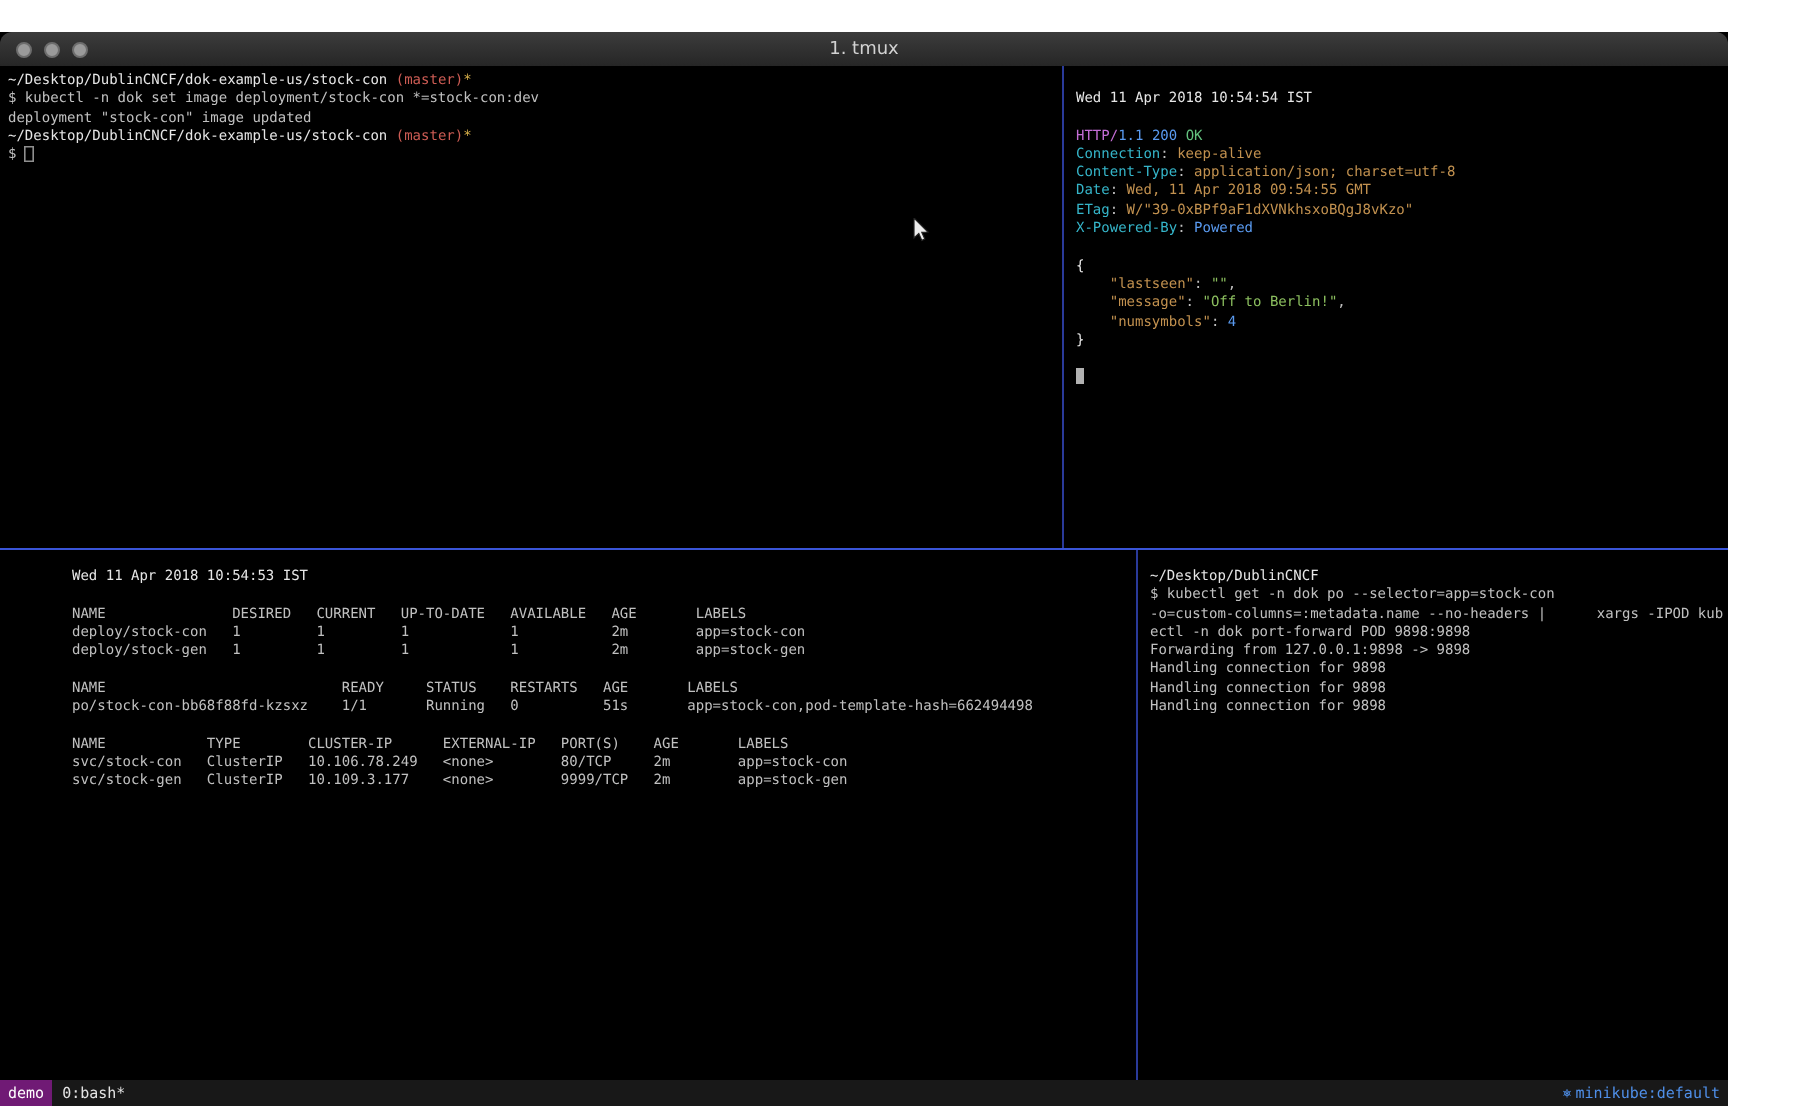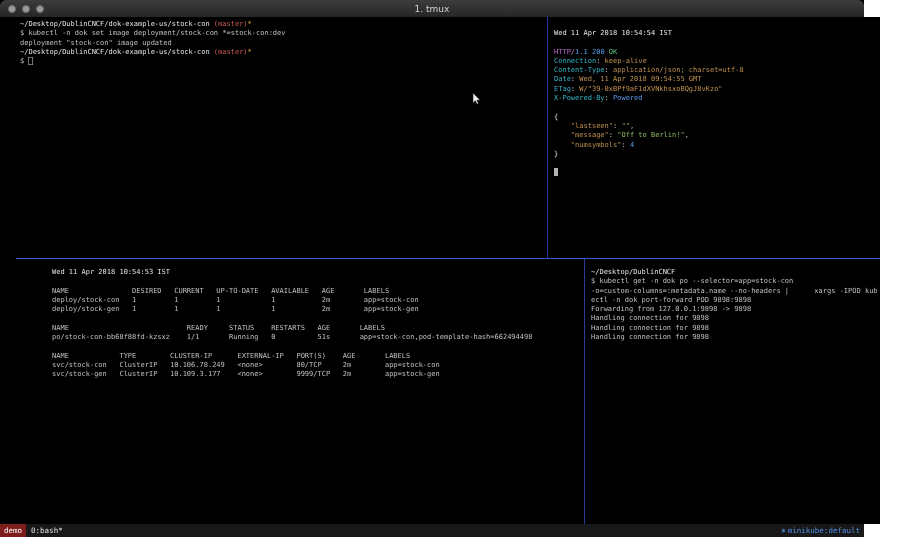--- a/index.html
+++ b/index.html
@@ -1,50 +1,50 @@
 <!DOCTYPE html>
 <html><head>
 <meta charset="utf-8">
 <style>
   * { margin:0; padding:0; box-sizing:border-box; }
   html,body { width:900px; height:555px; }
   body { background:#ffffff; position:relative; overflow:hidden;
          font-family:"DejaVu Sans Mono", monospace; }
 
-  .window { position:absolute; left:0; top:0; width:864px; height:537px; background:#000000; }
+  .window { position:absolute; left:0; top:16px; width:864px; height:537px; background:#000000; }
 
   .titlebar { position:relative; height:17px; background:linear-gradient(#3c3c3c,#262626);
               border-radius:6px 6px 0 0; display:flex; align-items:center; }
   .lights { display:flex; gap:6px; padding-left:8px; z-index:2; }
   .light { width:8px; height:8px; border-radius:50%; background:#9a9a9a; border:0.5px solid #6d6d6d; }
   .title { position:absolute; left:0; right:0; text-align:center; color:#d2d2d2;
            font-size:9px; font-family:"DejaVu Sans", sans-serif; }
 
-  .content { position:absolute; top:17px; left:0; width:864px; height:507px; background:#000;margin-left:16px; }
+  .content { position:absolute; top:17px; left:0; width:864px; height:507px; background:#000; }
 
   .pane { position:absolute; overflow:hidden; }
   .pane-tl { left:0;    top:0;     width:531px; height:241px; padding:3px 4px 0 4px; }
   .pane-tr { left:532px; top:0;    width:332px; height:241px; padding:12px 4px 0 6px; }
   .pane-bl { left:0;    top:242px; width:568px; height:265px; padding:9px 4px 0 36px; }
   .pane-br { left:569px; top:242px; width:295px; height:265px; padding:9px 4px 0 6px; }
 
   .divider { position:absolute; }
   .div-h        { left:0;     top:241px; width:864px; height:1px; background:#3a55d8; }
   .div-v-top    { left:531px; top:0;     width:1px;  height:241px; background:#2a3a9a; }
   .div-v-bottom { left:568px; top:242px; width:1px;  height:265px; background:#2a3a9a; }
 
   .tline { height:9.3px; line-height:9.3px; font-size:7px; white-space:pre; color:#c0c0c0; }
   .cursor-block  { background:#b2b2b2; }
   .cursor-hollow { box-shadow: inset 0 0 0 0.8px #8f8f8f; }
 
   .statusbar { position:absolute; left:0; bottom:0; width:864px; height:13px; background:#181818;
                display:flex; justify-content:space-between; align-items:center;
                font-size:7.5px; line-height:13px; }
   .status-left { display:flex; align-items:center; height:13px; }
-  .sess { background:#7f1d1d; color:#ffffff; padding:0 4px; height:13px; display:inline-block; }
+  .sess { background:#701a75; color:#ffffff; padding:0 4px; height:13px; display:inline-block; }
   .winlbl { color:#e3e3e3; padding-left:5px; }
   .status-right { color:#4f8fe8; padding-right:4px; }
   .kicon { padding-right:2px; }
 
   .mouse { position:absolute; left:456px; top:76px; z-index:5; }
 </style>
 </head>
 <body>
 
 <div class="window">

